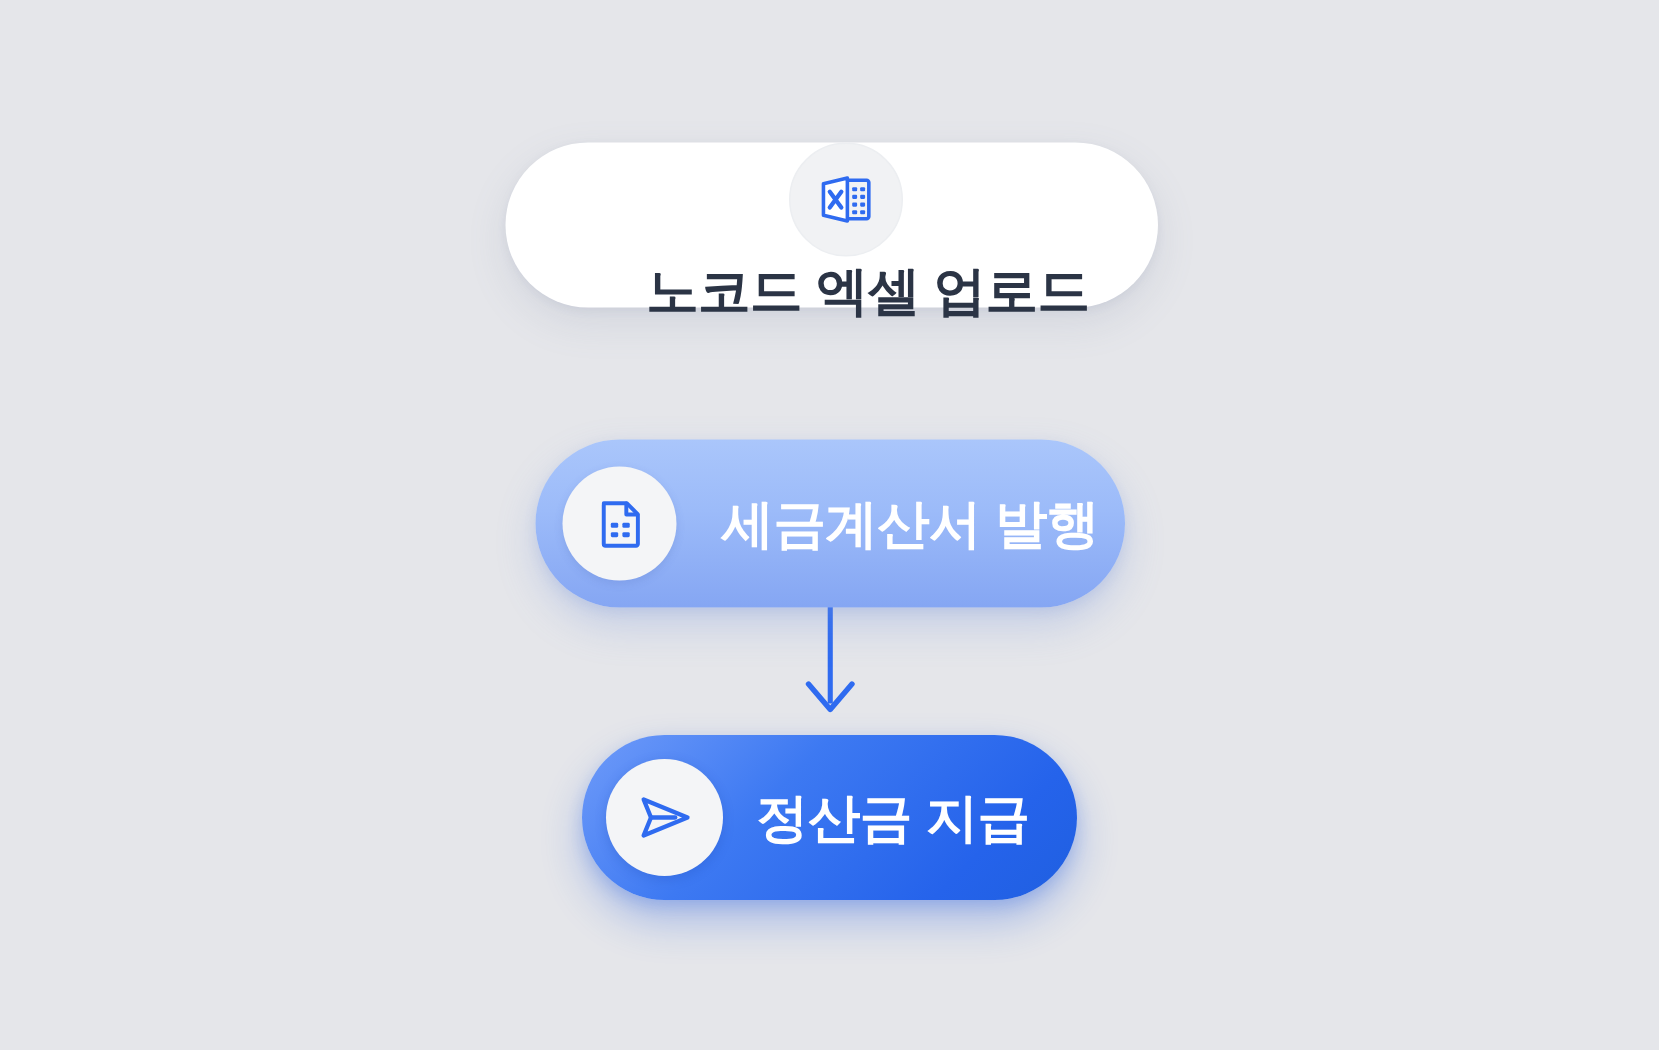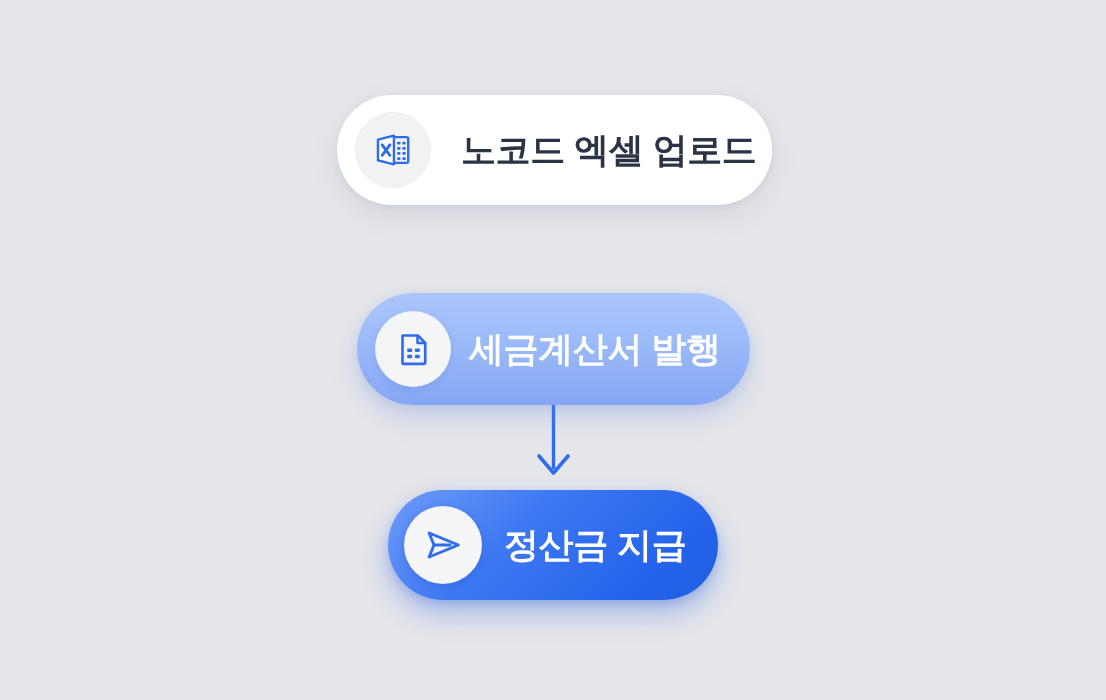--- a/index.html
+++ b/index.html
@@ -49,20 +49,21 @@
   
   #node-upload {
     left: 337px;
     top: 95px;
     width: 435px;
     height: 110px;
     background: #ffffff;
     box-shadow: 0 10px 26px rgba(120, 130, 160, 0.16),
                 0 2px 6px rgba(120, 130, 160, 0.10);
     padding-left: 18px;
+    flex-direction: column;
   }
   #node-upload .node-icon-wrap {
     width: 76px;
     height: 76px;
     background: #f1f2f4;
     border: 1px solid #eceef1;
   }
   #node-upload .node-label {
     color: #2b3445;
     font-size: 35px;
@@ -82,21 +83,21 @@
   }
   #node-invoice .node-icon-wrap {
     width: 76px;
     height: 76px;
     background: #f4f5f7;
     box-shadow: 0 2px 6px rgba(70, 100, 180, 0.18);
   }
   #node-invoice .node-label {
     color: #ffffff;
     font-size: 35px;
-    margin-left: 18px;
+    margin-left: 30px;
   }
 
   
   #node-payout {
     left: 388px;
     top: 490px;
     width: 330px;
     height: 110px;
     background: linear-gradient(135deg, #6f9bf9 0%, #3d79f2 38%, #2563eb 78%, #1f5fe0 100%);
     box-shadow: 0 14px 28px rgba(40, 95, 225, 0.32),

